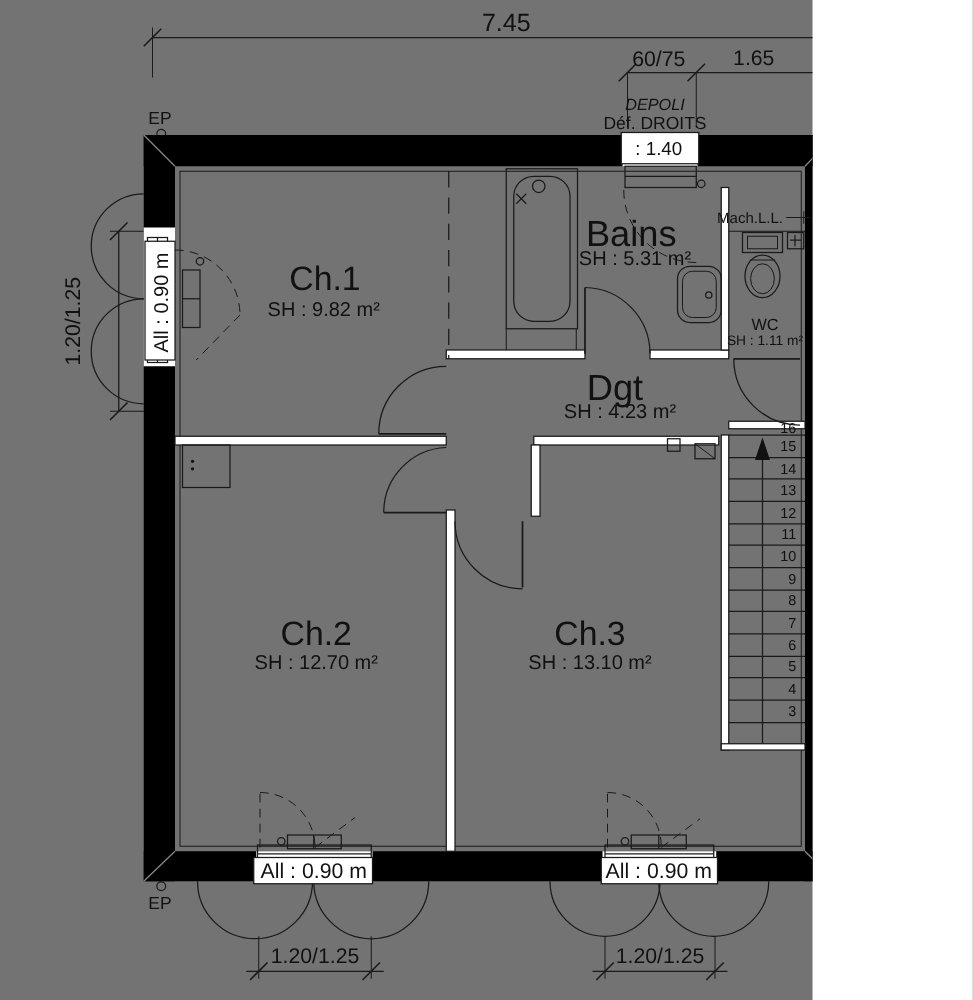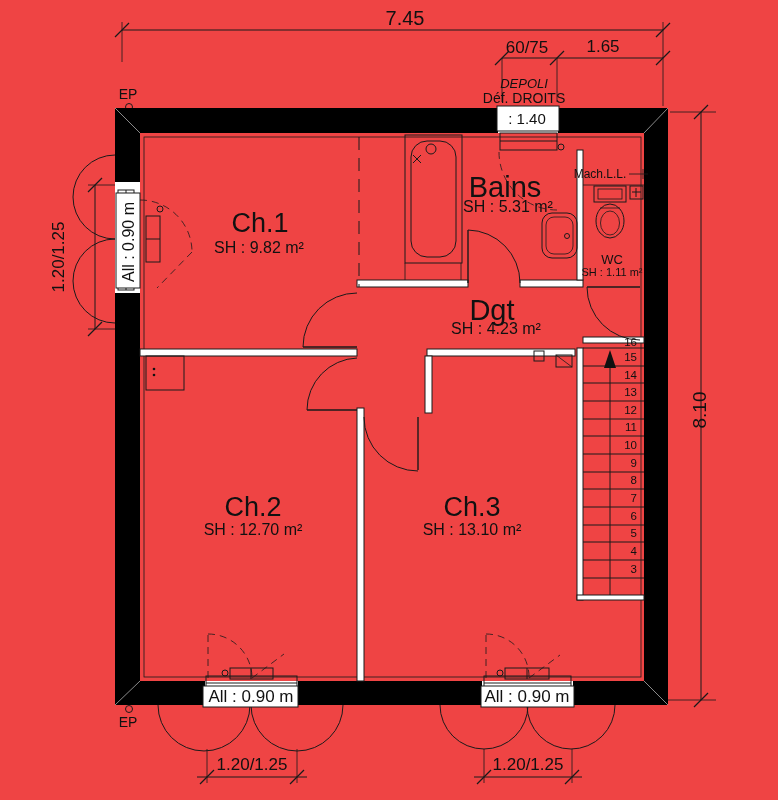--- a/index.html
+++ b/index.html
@@ -1,16 +1,16 @@
 <!DOCTYPE html>
 <html><head>
 <meta charset="utf-8">
 <style>
   html,body{margin:0;padding:0;background:#fff;}
-  .stage{width:778px;height:800px;position:relative;background:#ef4444;overflow:hidden;}
+  .stage{width:650px;height:800px;position:relative;background:#737373;overflow:hidden;}
   svg{display:block;}
   .txt{font-family:"Liberation Sans","DejaVu Sans",sans-serif;fill:#111;}
   .it{font-style:italic;}
   .ln{stroke:#1a1a1a;stroke-width:1;fill:none;}
   .ln2{stroke:#1a1a1a;stroke-width:1.4;fill:none;}
   .thin{stroke:#1a1a1a;stroke-width:0.8;fill:none;}
   .wall{fill:#000;}
   .pwall{fill:#fff;stroke:#1a1a1a;stroke-width:1;}
   .whitebox{fill:#fff;stroke:#1a1a1a;stroke-width:1;}
   .dash{stroke-dasharray:7 5;}

